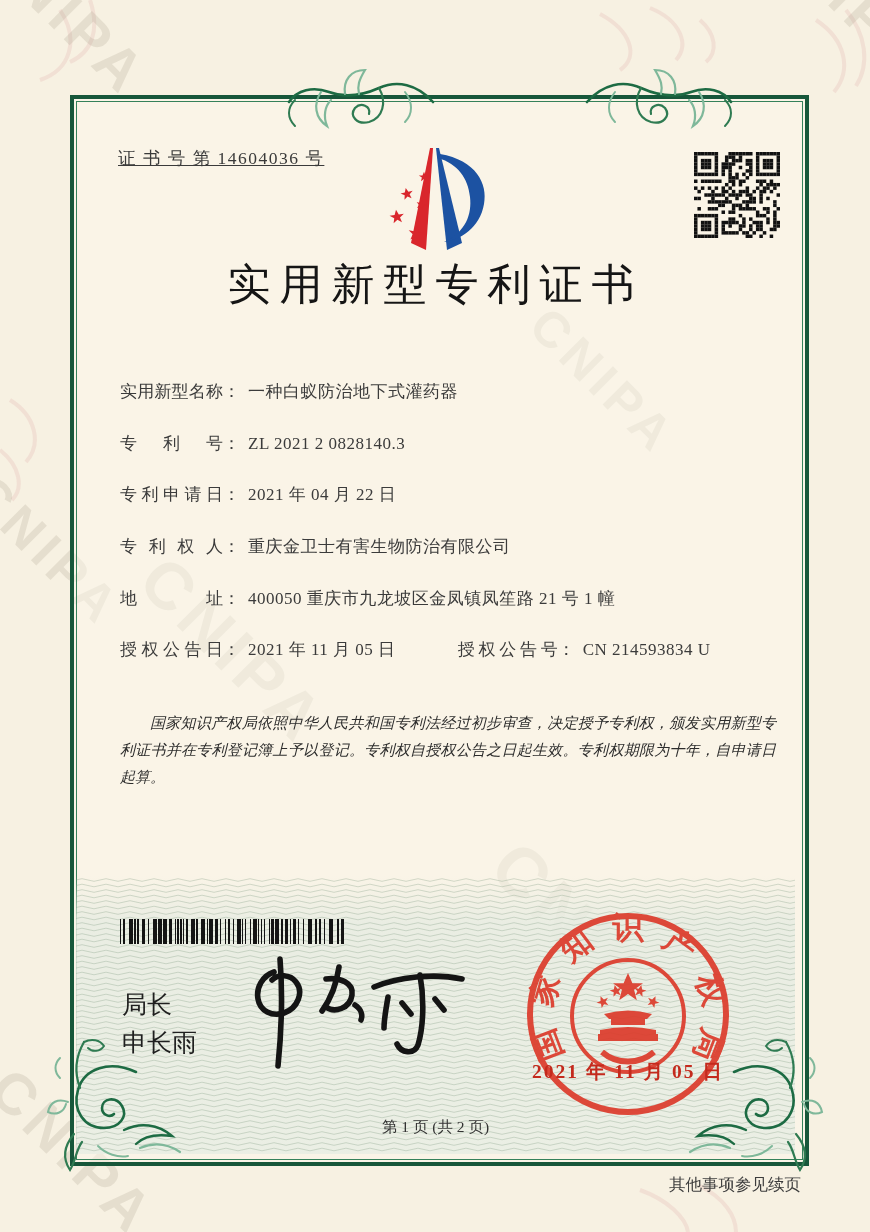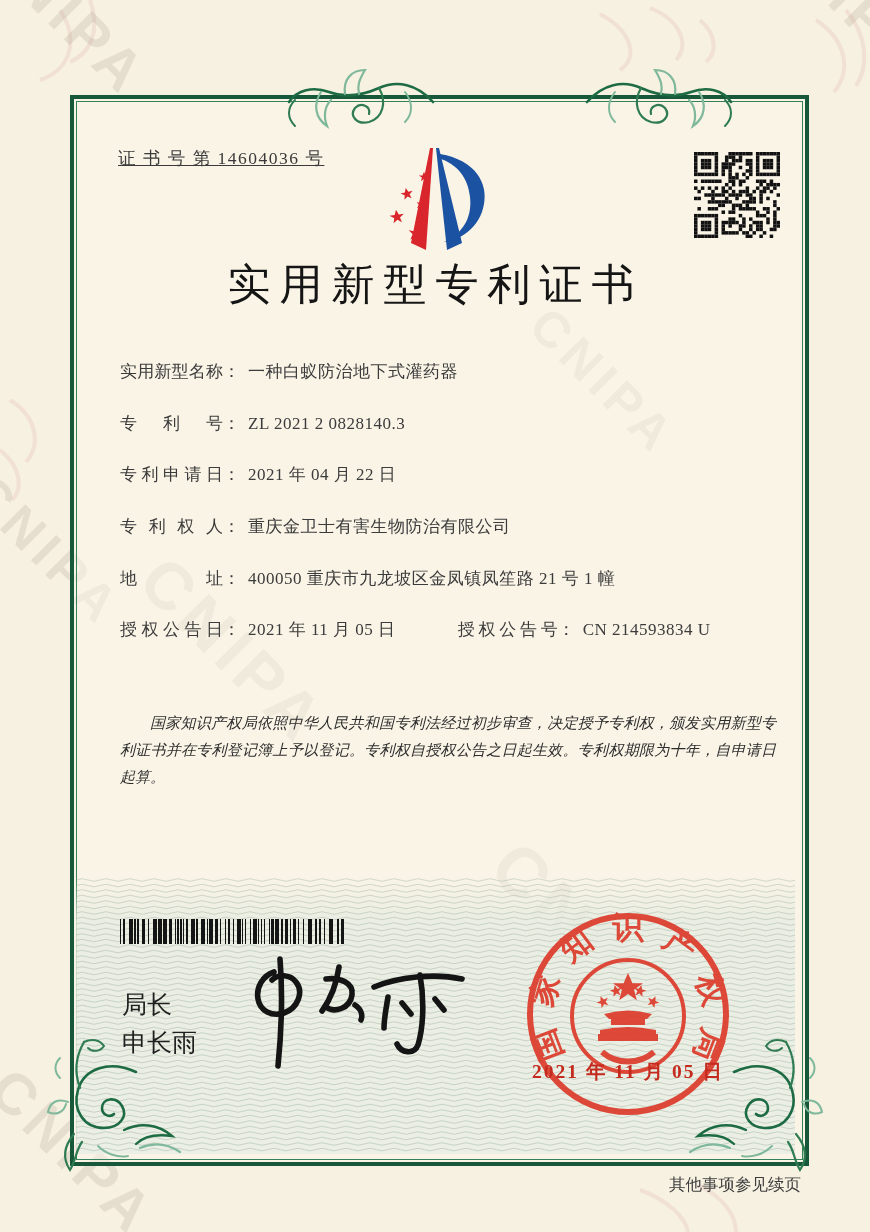--- a/index.html
+++ b/index.html
@@ -33,21 +33,21 @@
   }
   
   .content{position:absolute;inset:0;z-index:5;}
   .cert-no{position:absolute;left:118px;top:146px;font-size:17.5px;letter-spacing:1.5px;color:#3a3a3a;text-decoration:underline;}
   .doc-title{
     position:absolute;left:70px;top:256px;width:731px;text-align:center;
     font-size:43px;font-weight:normal;letter-spacing:9px;color:#151515;
   }
   .fields{position:absolute;left:120px;top:360px;width:660px;}
   .field-row{height:51.7px;font-size:17px;color:#3b3b3b;white-space:nowrap;}
-  .flabel{display:inline-block;width:103px;text-align:justify;text-align-last:justify;}
+  .flabel{display:inline-block;width:103px;text-align:justify;text-align-last:justify;margin-top:20px;}
   .colon{display:inline-block;margin-right:8px;}
   .fvalue{letter-spacing:0.5px;}
   .pair2{margin-left:62px;}
   .flabel2{display:inline-block;width:100px;text-align:justify;text-align-last:justify;}
   .paras{
     position:absolute;left:120px;top:710px;width:656px;
     font-size:15px;line-height:27px;font-style:italic;color:#2c2c2c;text-align:justify;
   }
   .paras p{margin:0;text-indent:2em;}
   .barcode{position:absolute;left:120px;top:919px;width:229px;height:25px;font-size:0;}
@@ -580,14 +580,15 @@
           <rect x="-17" y="5" width="34" height="6"></rect>
           <path d="M-28,16 Q0,10 28,16 L28,20 L-28,20 Z"></path>
           <rect x="-30" y="20" width="60" height="7"></rect>
           <path d="M-26,38 A40,40 0 0,0 26,38" fill="none" stroke="#dc3b2b" stroke-width="6"></path>
         </g>
       </g>
     </svg>
   </div>
   <div class="seal-date">2021 年 11 月 05 日</div>
 
+  <div class="page-info">第 1 页 (共 2 页)</div>
   <div class="footer-note">其他事项参见续页</div>
 </div>
 
 </body></html>

